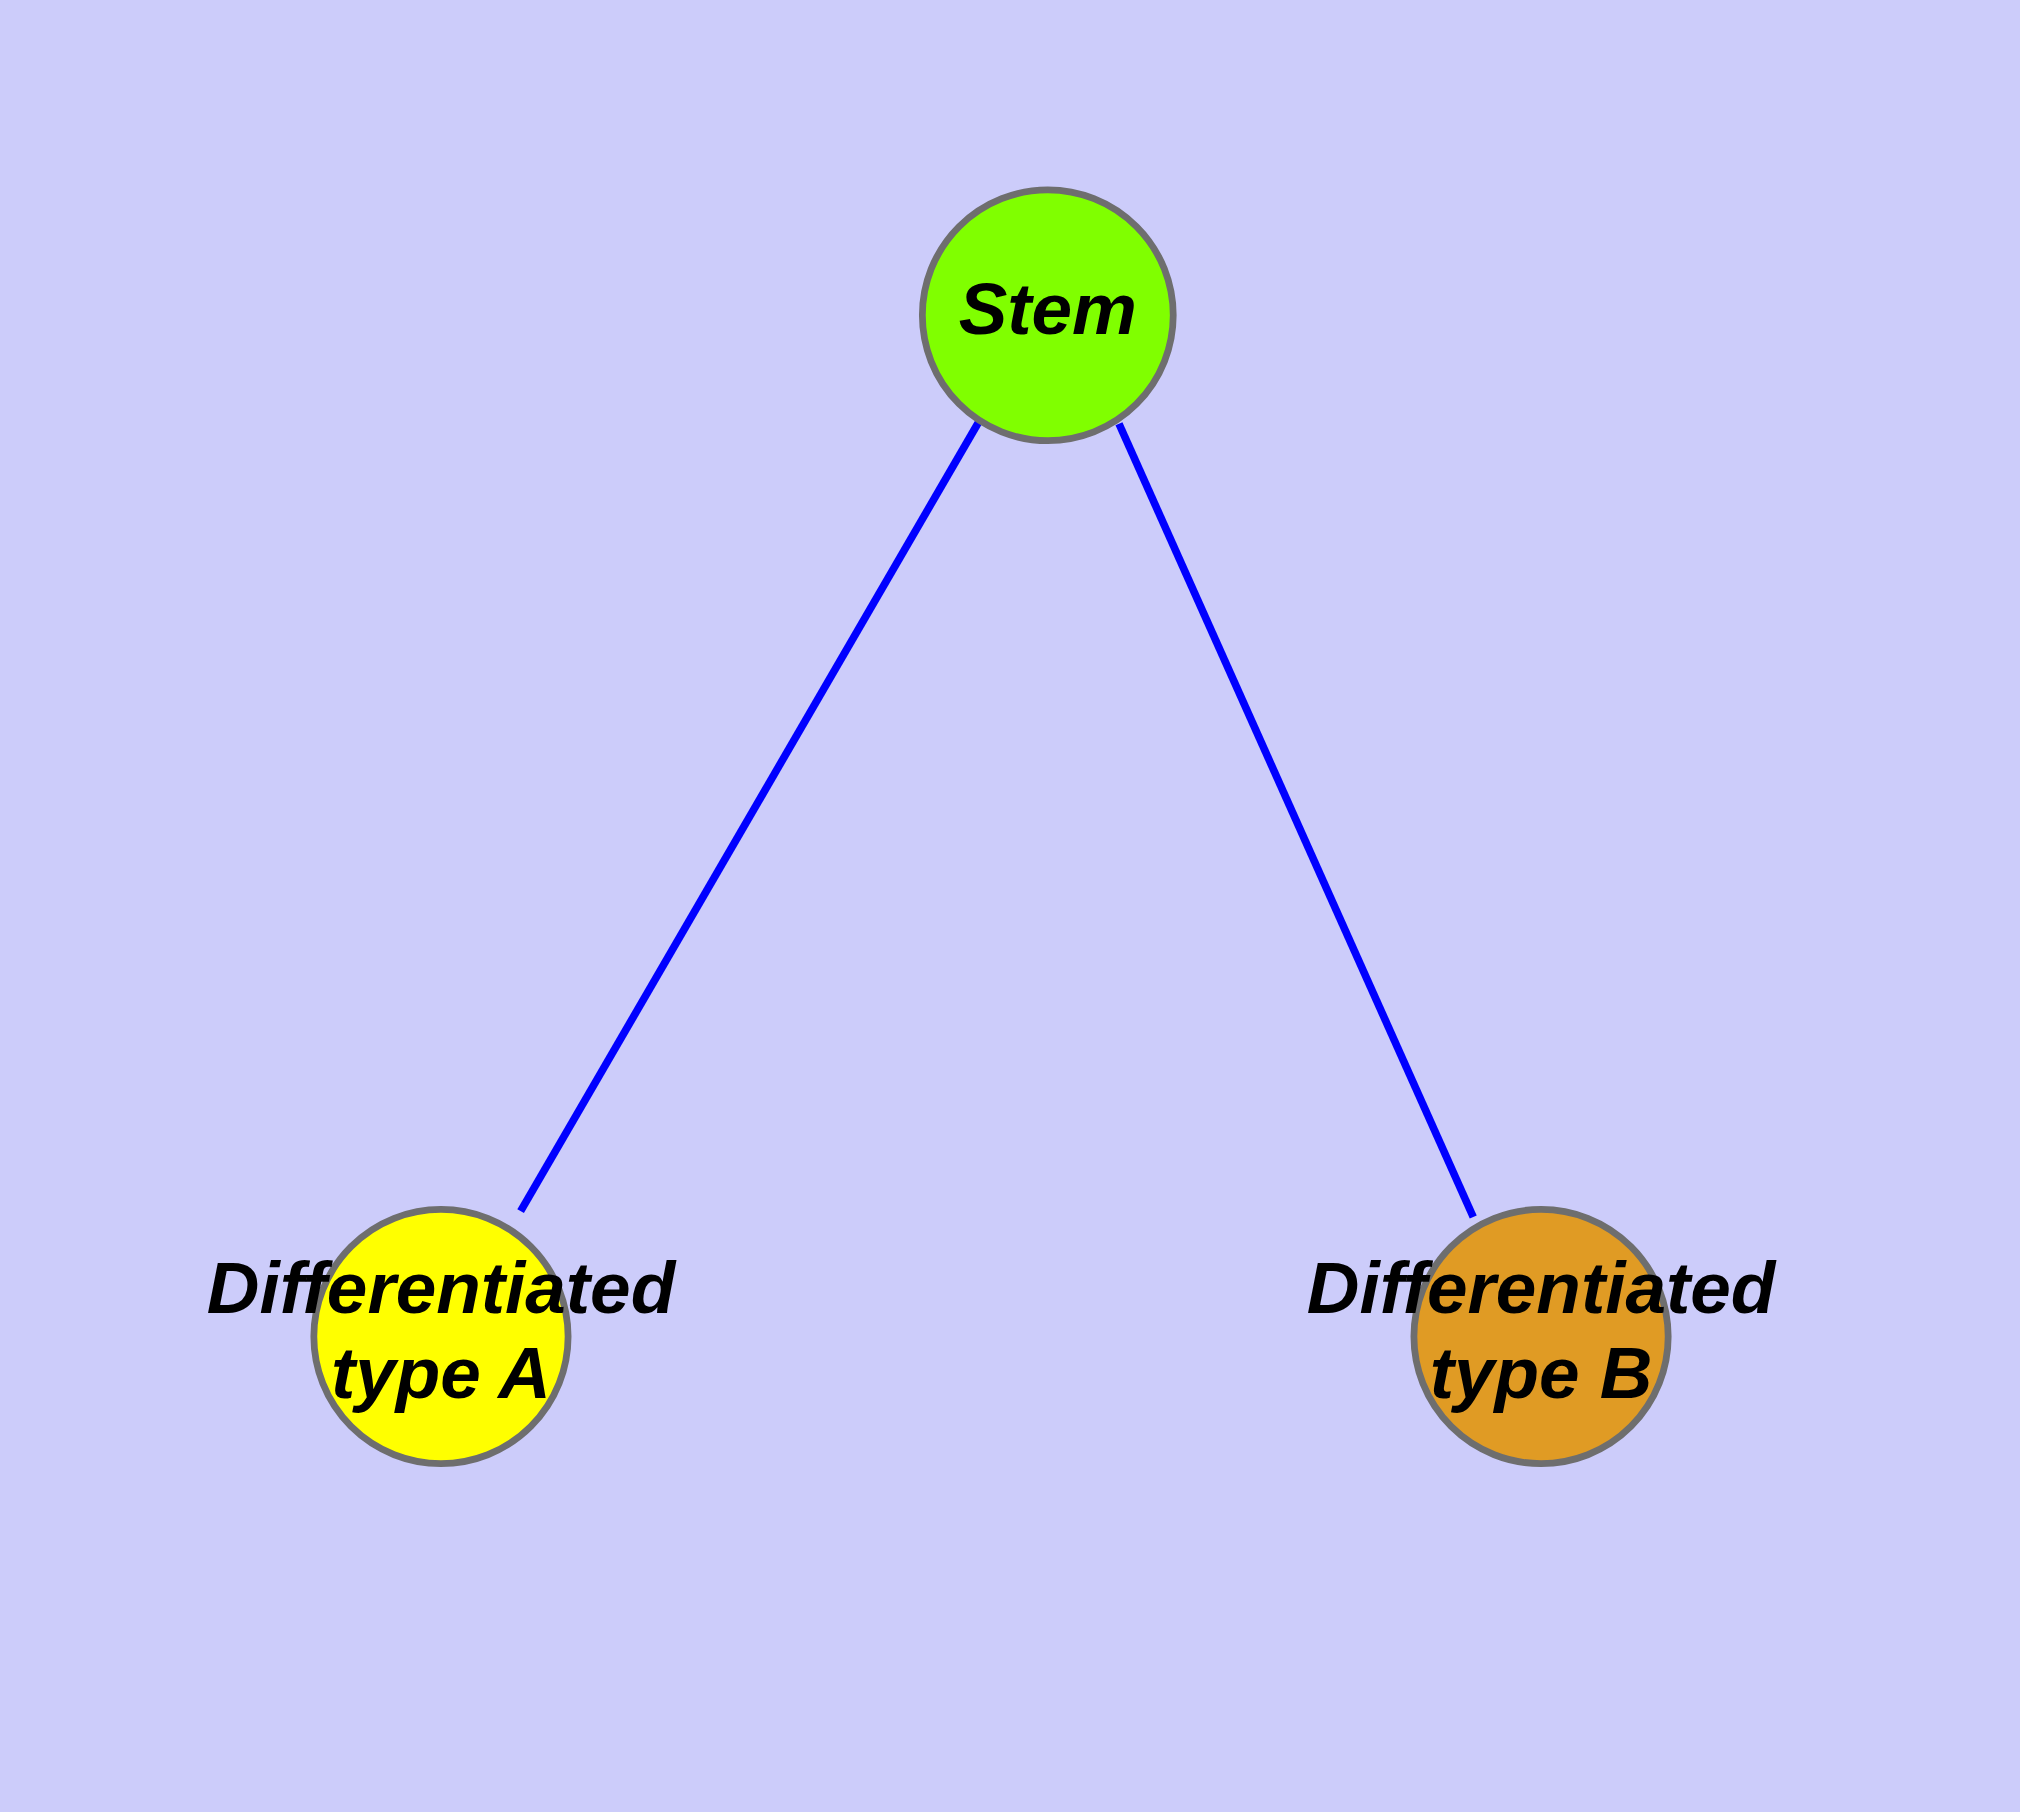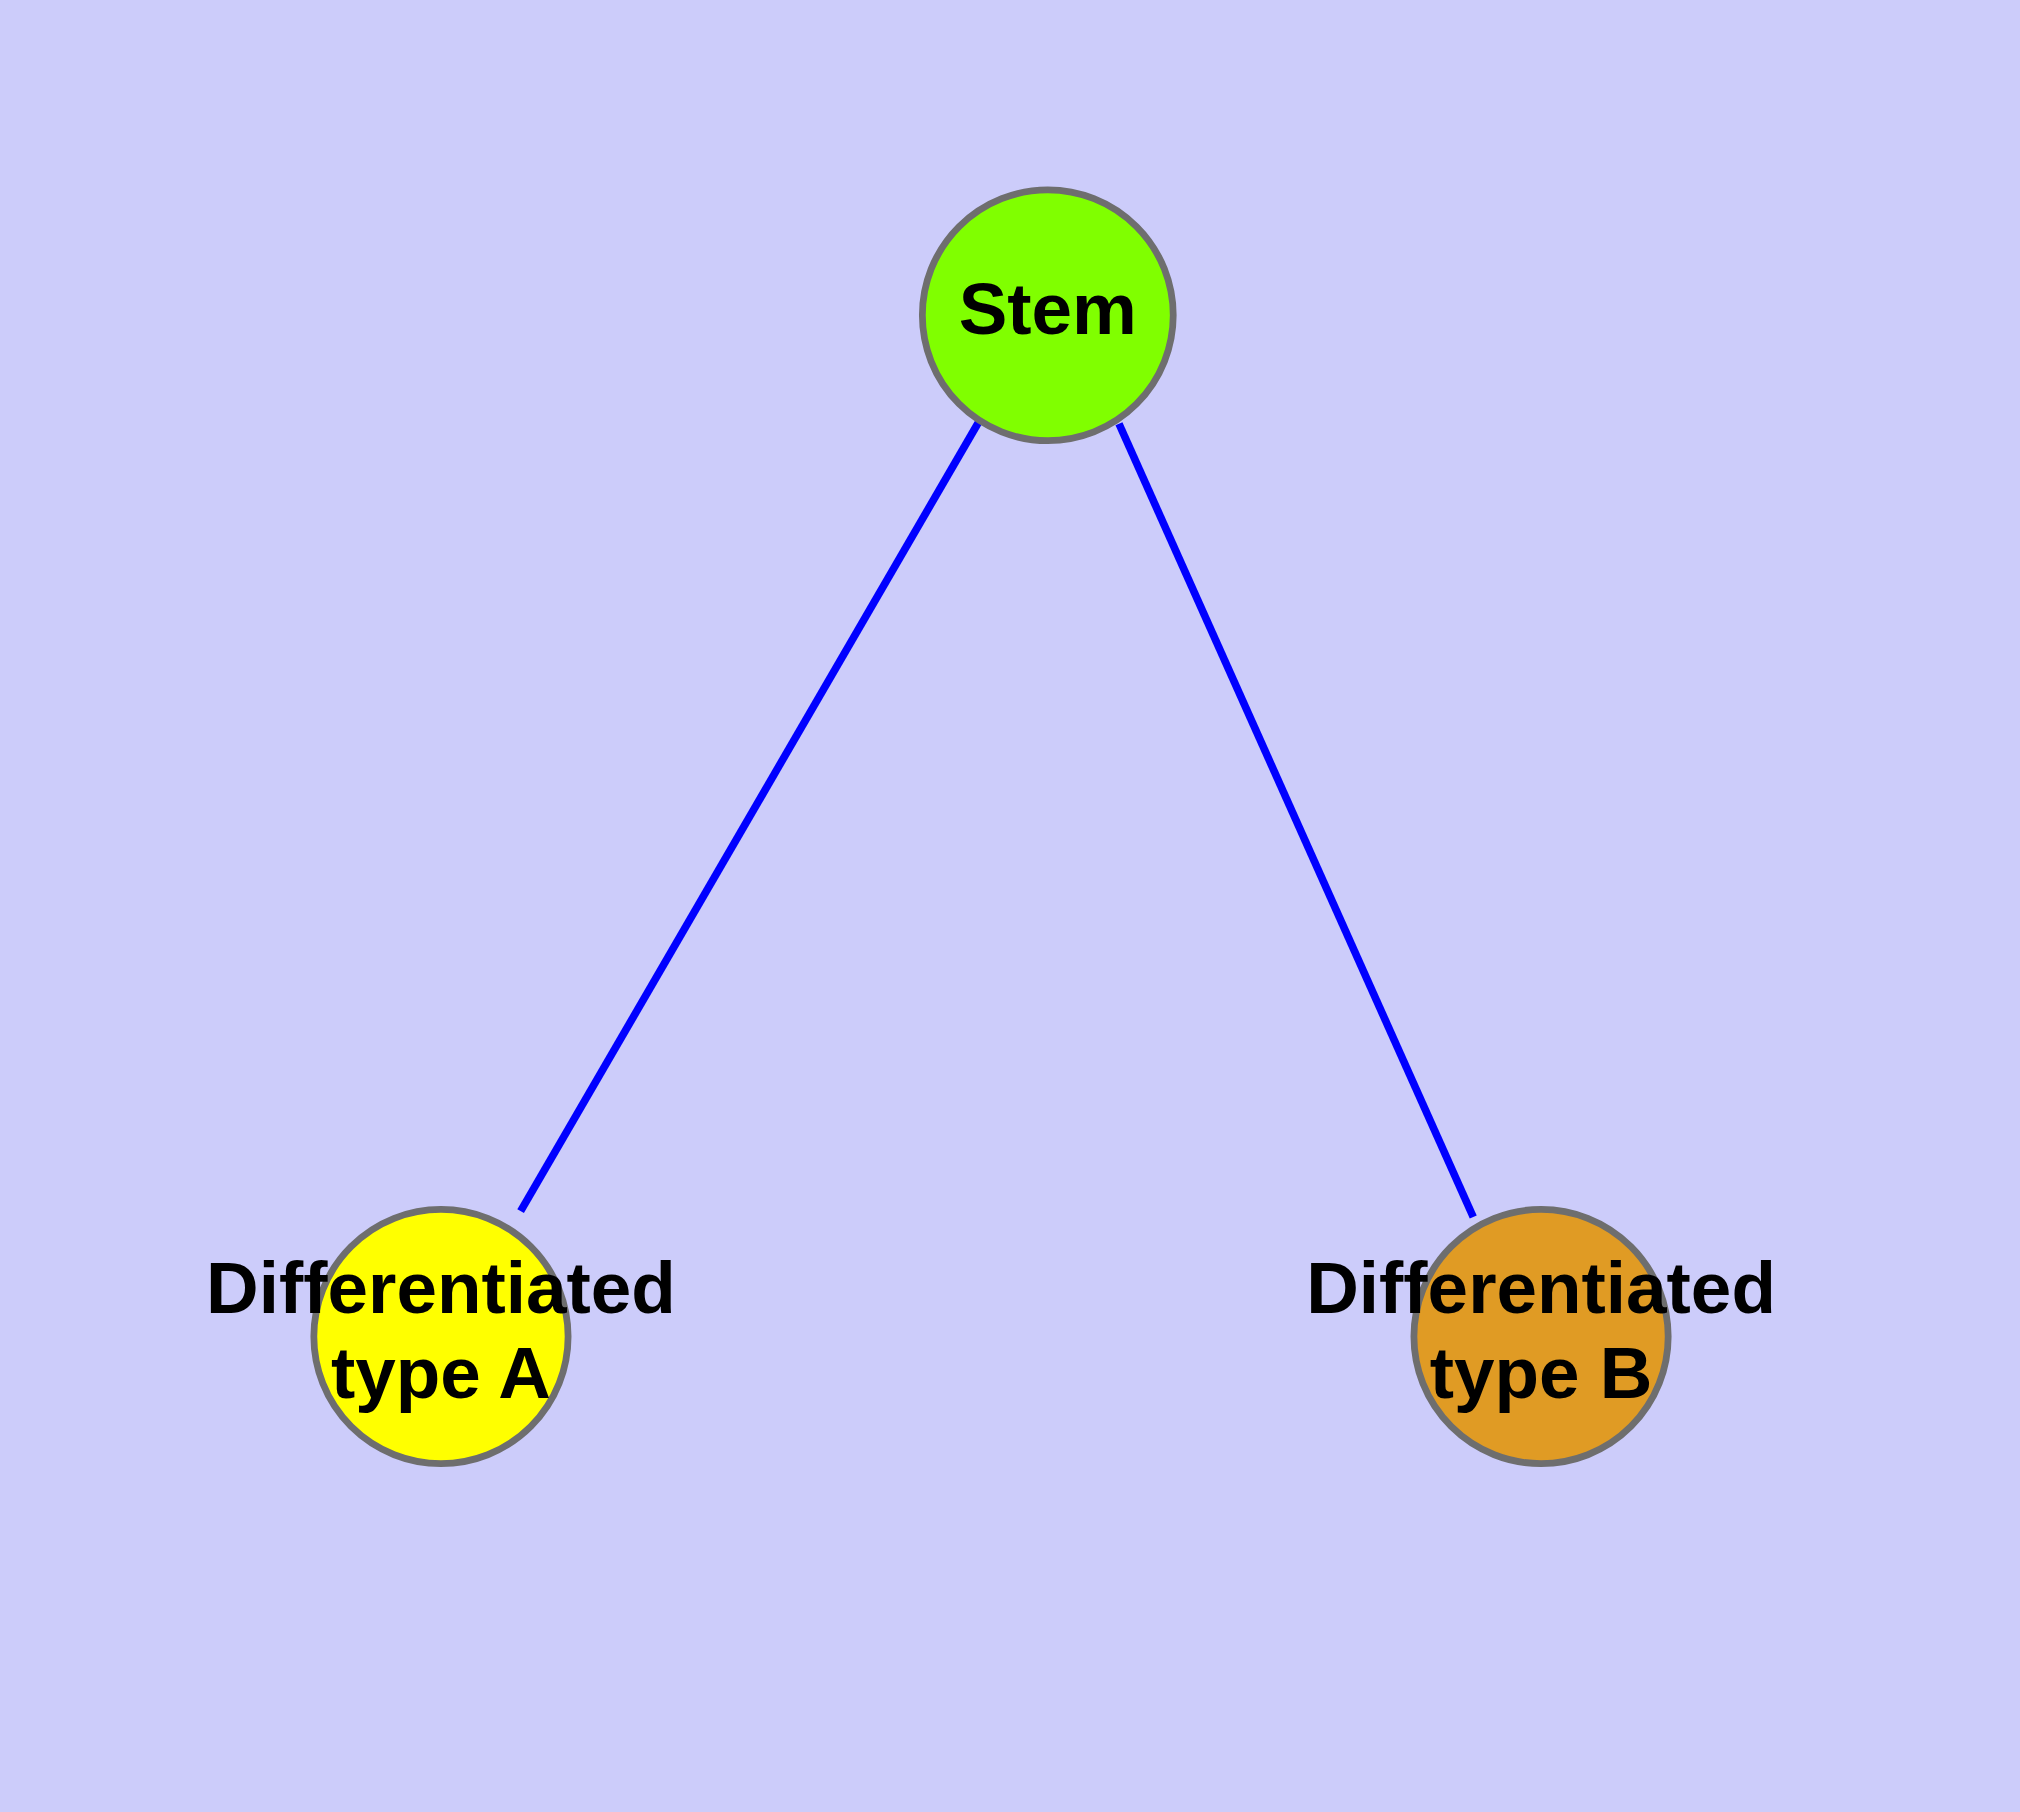--- a/index.html
+++ b/index.html
@@ -30,21 +30,21 @@
     fill: #000000;
     text-anchor: middle;
     dominant-baseline: middle;
     paint-order: normal;
     white-space: pre;
   }
 </style>
 </head>
 <body>
 
-<div id="canvas" style="background: rgb(204, 204, 250); width: 1875px; height: 1812px;">
+<div id="canvas" style="background: rgb(204, 204, 250); width: 1875px; height: 1812px; font-style: italic;">
   <svg id="graph-svg" viewBox="0 0 2384 2138" xmlns="http://www.w3.org/2000/svg">
 
     <rect x="0" y="0" width="2384" height="2138" fill="#ccccfa"></rect>
 
     <g>
       <line id="edge-0" stroke-linecap="butt" x1="1155" y1="497" x2="614" y2="1429" stroke="#0000ff" stroke-width="9"></line>
       <line id="edge-1" stroke-linecap="butt" x1="1320" y1="500" x2="1738" y2="1436" stroke="#0000ff" stroke-width="9"></line>
     </g>
 
     <g>

